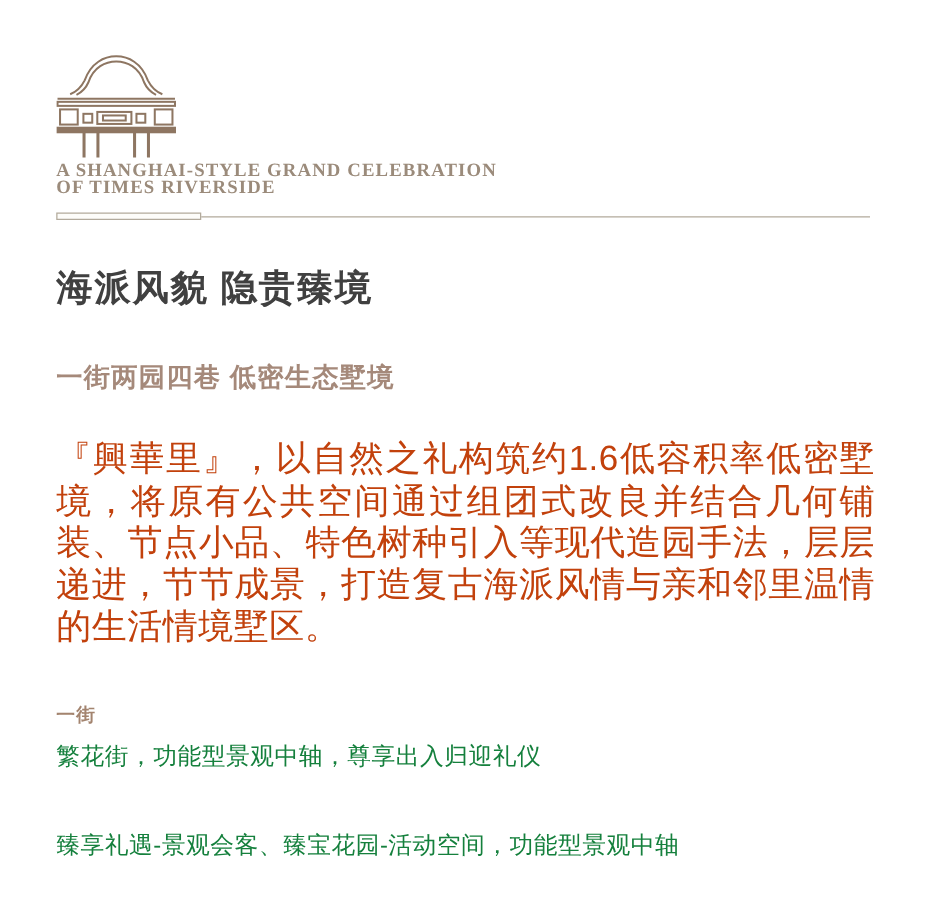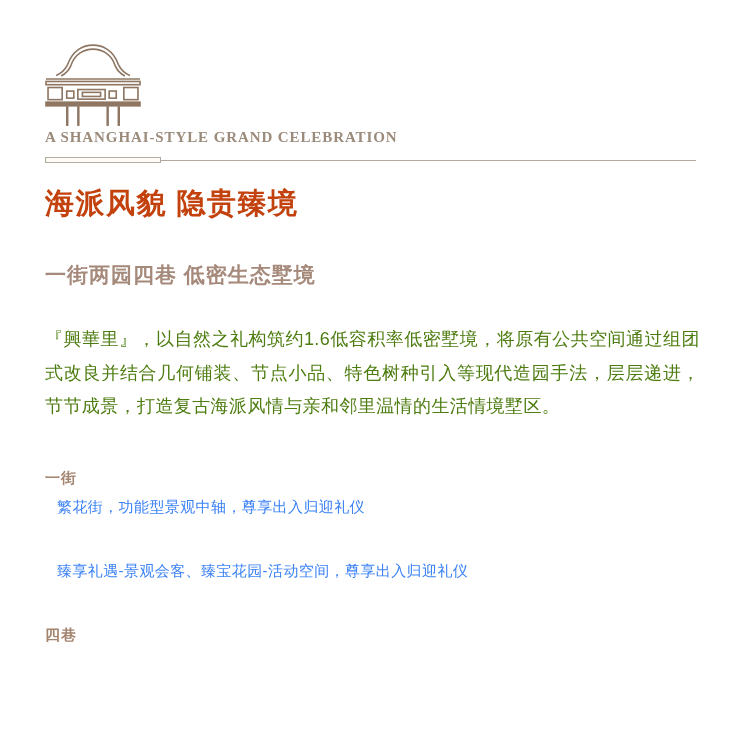--- a/index.html
+++ b/index.html
@@ -42,58 +42,57 @@
     border: 1px solid #b2aa9c;
     background: #fdfcf9;
   }
   .divider-line {
     flex: 1;
     height: 1px;
     background: #b2aa9c;
   }
   
   .page-title {
-    margin-top: 21px;
+    margin-top: 35px;
     font-size: 29px;
     font-weight: bold;
     letter-spacing: 1.5px;
-    color: #c2410c;
+    color: #404040;
   }
   .page-subtitle {
     margin-top: 37px;
     font-size: 21px;
     font-weight: bold;
     letter-spacing: 1px;
     color: #a5897a;
   }
   
   .intro {
     margin-top: 34px;
     width: 655px;
-    font-size: 18px;
+    font-size: 28px;
     line-height: 33.5px;
     letter-spacing: 0.4px;
-    color: #4d7c0f;
+    color: #c2410c;
     text-align: justify;
   }
   .feature-section {
     margin-top: 45px;
   }
   .section-heading {
     font-size: 15px;
     font-weight: bold;
     letter-spacing: 1px;
     color: #a3846f;
   }
   .section-body {
     margin-top: 10px;
-    font-size: 15px;
+    font-size: 19px;
     letter-spacing: 0.4px;
-    color: #3b82f6;
-    margin-left: 12px;
+    color: #15803d;
   }
 </style>
 </head>
 <body>
 
 <div class="page">
 
   <div class="brand-header">
     <div class="brand-logo">
       <svg width="96" height="86" viewBox="0 0 95 85" fill="none" stroke="#8e7662" stroke-width="1.6">
@@ -114,40 +113,41 @@
         <rect x="1" y="59.5" width="93" height="3.6" fill="#8e7662"></rect>
 
         <line x1="22" y1="63.5" x2="22" y2="83" stroke-width="2.4"></line>
         <line x1="33" y1="63.5" x2="33" y2="83" stroke-width="2.4"></line>
         <line x1="62" y1="63.5" x2="62" y2="83" stroke-width="2.4"></line>
         <line x1="73" y1="63.5" x2="73" y2="83" stroke-width="2.4"></line>
       </svg>
     </div>
     <div class="tagline">
       <div>A SHANGHAI-STYLE GRAND CELEBRATION</div>
+      <div>OF TIMES RIVERSIDE</div>
     </div>
   </div>
 
   <div class="divider">
     <span class="divider-box"></span>
     <span class="divider-line"></span>
   </div>
 
   <div class="page-title">海派风貌 隐贵臻境</div>
   <div class="page-subtitle">一街两园四巷 低密生态墅境</div>
 
   <div class="intro">『興華里』，以自然之礼构筑约1.6低容积率低密墅境，将原有公共空间通过组团式改良并结合几何铺装、节点小品、特色树种引入等现代造园手法，层层递进，节节成景，打造复古海派风情与亲和邻里温情的生活情境墅区。</div>
 
   <div class="feature-section">
     <div class="section-heading">一街</div>
     <div class="section-body">繁花街，功能型景观中轴，尊享出入归迎礼仪</div>
   </div>
 
   <div class="feature-section">
-    <div class="section-body">臻享礼遇-景观会客、臻宝花园-活动空间，尊享出入归迎礼仪</div>
+    <div class="section-body">臻享礼遇-景观会客、臻宝花园-活动空间，功能型景观中轴</div>
   </div>
 
   <div class="feature-section">
     <div class="section-heading">四巷</div>
 
   </div>
 
 </div>
 
 </body></html>

